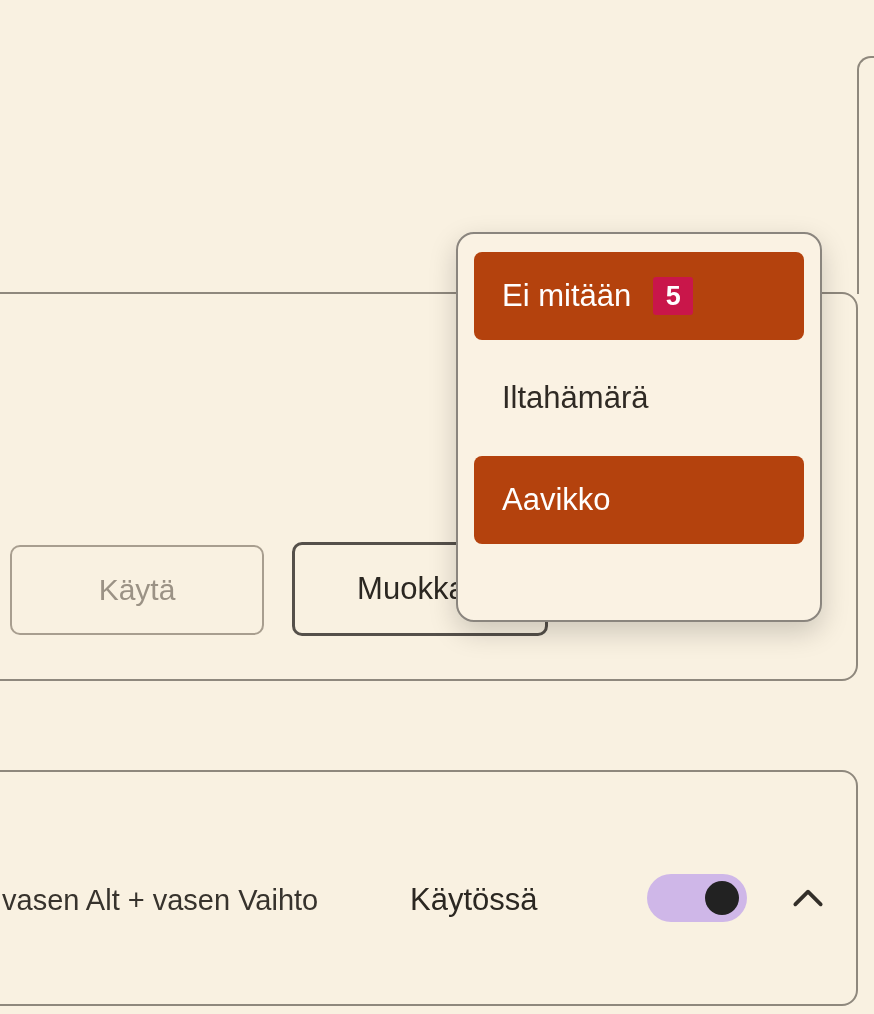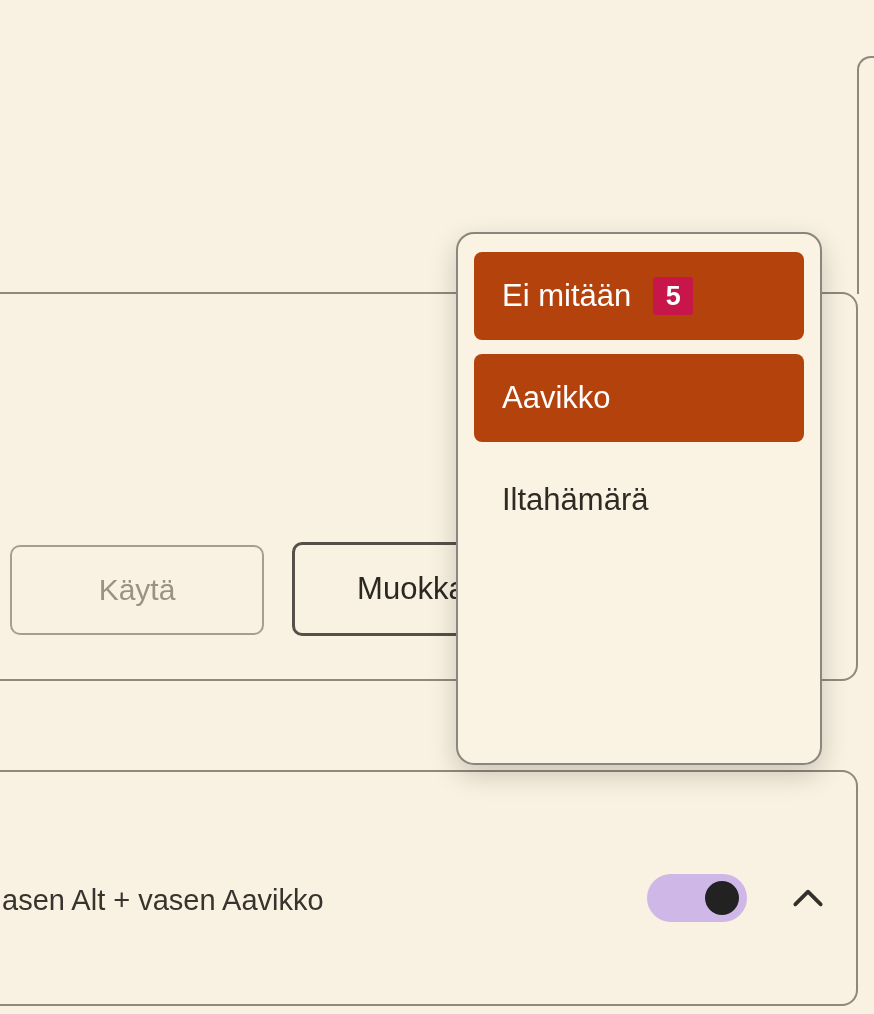--- a/index.html
+++ b/index.html
@@ -98,21 +98,21 @@
     fill: none;
     stroke-linecap: round;
     stroke-linejoin: round;
     cursor: pointer;
   }
 
   
   .popup {
     position: absolute;
     left: 456px; top: 232px;
-    width: 366px; height: 533px;
+    width: 366px; height: 390px;
     box-sizing: border-box;
     background: #faf2e3;
     border: 2px solid #8a857e;
     border-radius: 18px;
     box-shadow: 0 10px 28px rgba(0,0,0,0.18);
     padding-top: 18px;
     display: flex;
     flex-direction: column;
     gap: 14px;
     z-index: 10;
@@ -155,35 +155,36 @@
 <div class="stage">
 
   <div class="upper-partial"></div>
 
   <div class="card card-a">
     <button class="btn btn-apply">Käytä</button>
     <button class="btn btn-edit">Muokkaa</button>
   </div>
 
   <div class="card card-b">
-    <div class="shortcut-text">asen Alt + vasen Aavikko</div>
+    <div class="shortcut-text">vasen Alt + vasen Vaihto</div>
+    <div class="status-label">Käytössä</div>
     <div class="toggle">
       <div class="knob"></div>
     </div>
     <svg class="chevron" viewBox="0 0 34 26">
       <polyline points="5,19 17,7 29,19"></polyline>
     </svg>
   </div>
 
   <div class="popup">
     <div class="dd-item hl">
       <span>Ei mitään</span>
       <span class="badge">5</span>
     </div>
+    <div class="dd-item">
+      <span>Iltahämärä</span>
+    </div>
     <div class="dd-item hl">
       <span>Aavikko</span>
-    </div>
-    <div class="dd-item">
-      <span>Iltahämärä</span>
     </div>
   </div>
 
 </div>
 
 </body></html>

